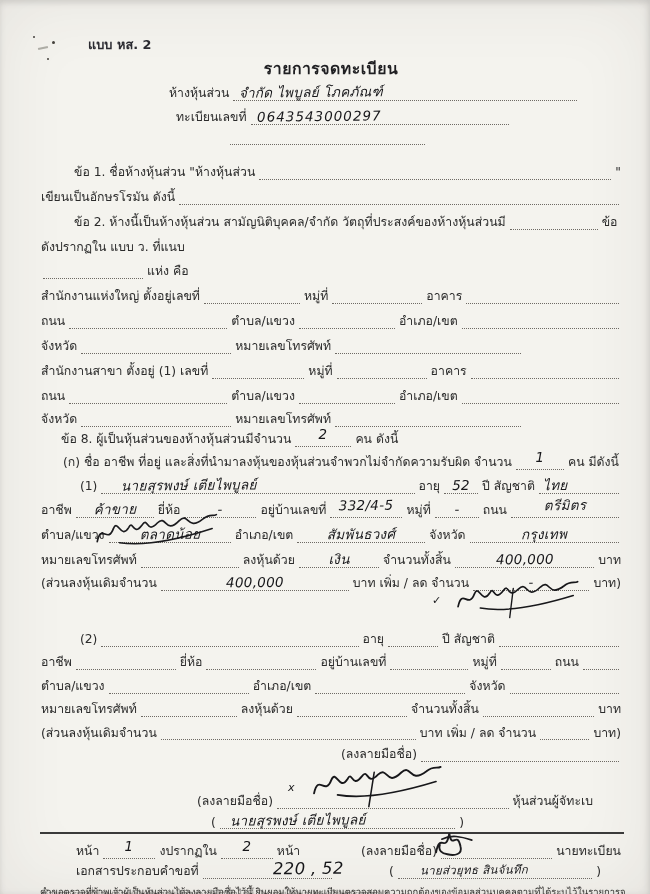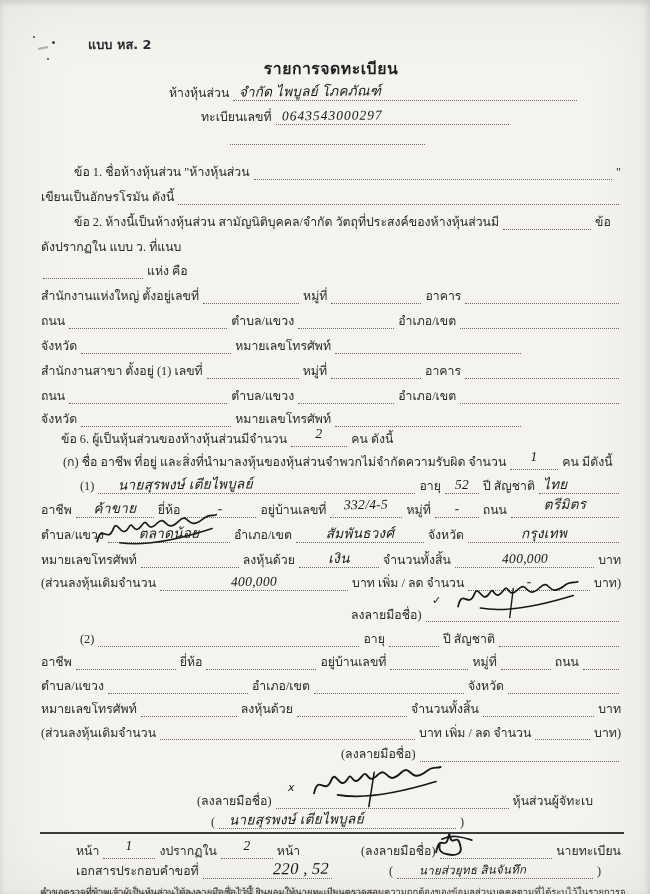--- a/index.html
+++ b/index.html
@@ -3,21 +3,21 @@
 <meta charset="utf-8">
 <style>
   html,body{margin:0;padding:0;background:#d8d6d2;}
   .page{
     position:relative;width:650px;height:894px;margin:0 auto;overflow:hidden;
     background:#f4f3ee;
     box-shadow:inset 0 0 70px rgba(60,55,45,.08), inset 0 3px 6px rgba(0,0,0,.10), inset -4px 0 8px rgba(0,0,0,.05);
     font-family:"DejaVu Sans",sans-serif;color:#2b2b2b;
   }
   .l{position:absolute;left:40px;right:28px;display:flex;align-items:flex-end;
-     font-size:12.3px;line-height:1.2;white-space:nowrap;font-family:Liberation Serif, serif;}
+     font-size:12.3px;line-height:1.2;white-space:nowrap;}
   .d{border-bottom:1.3px dotted #6e6a64;height:13px;position:relative;margin:0 3px;flex:none;}
   .f{flex:1;}
   .sp{flex:1;border:none;}
   .lab{padding:0 1px;}
   .hw{position:absolute;bottom:0px;left:10px;font-style:italic;font-size:13.5px;
       color:#17171a;white-space:nowrap;letter-spacing:.3px;transform:rotate(-.6deg);}
   .hw.c{left:50%;transform:translateX(-50%) rotate(-.6deg);}
   .hw.big{font-size:16.5px;bottom:-1px;}
   .hw.up{bottom:4px;}
   .title{position:absolute;left:40px;right:28px;text-align:center;font-weight:bold;
@@ -48,21 +48,21 @@
   <div class="formcode" style="left:88px;top:34px">แบบ หส. 2</div>
   <div class="title" style="top:56px">รายการจดทะเบียน</div>
 
   <div class="l" style="top:86px;left:168px;right:70px">
     <span class="lab">ห้างหุ้นส่วน</span>
     <span class="d f">
       <i class="hw" style="left:6px">จำกัด ไพบูลย์ โภคภัณฑ์</i>
     </span>
   </div>
 
-  <div class="l" style="top:110px;left:200px;right:138px">
+  <div class="l" style="top:110px;left:175px;right:138px">
     <span class="lab">ทะเบียนเลขที่</span>
     <span class="d f">
       <i class="hw" style="left:6px;letter-spacing:1px">0643543000297</i>
     </span>
   </div>
 
   <div class="divider" style="top:143px"></div>
 
   <div class="l" style="top:165px">
     <span class="lab" style="padding-left:34px">ข้อ 1. ชื่อห้างหุ้นส่วน  "ห้างหุ้นส่วน</span>
@@ -131,21 +131,21 @@
   </div>
   <div class="l" style="top:412px">
     <span class="lab">จังหวัด</span>
     <span class="d" style="width:150px"></span>
     <span class="lab">หมายเลขโทรศัพท์</span>
     <span class="d" style="width:186px"></span>
     <span class="sp"></span>
   </div>
 
   <div class="l" style="top:432px">
-    <span class="lab" style="padding-left:21px">ข้อ 6. ผู้เป็นหุ้นส่วนของห้างหุ้นส่วนมีจำนวน</span>
+    <span class="lab" style="padding-left:21px">ข้อ 8. ผู้เป็นหุ้นส่วนของห้างหุ้นส่วนมีจำนวน</span>
     <span class="d" style="width:56px">
       <i class="hw c up">2</i>
     </span>
     <span class="lab">คน ดังนี้</span>
     <span class="sp"></span>
   </div>
   <div class="l" style="top:455px">
     <span class="lab" style="padding-left:23px">(ก) ชื่อ อาชีพ ที่อยู่ และสิ่งที่นำมาลงหุ้นของหุ้นส่วนจำพวกไม่จำกัดความรับผิด จำนวน</span>
     <span class="d" style="width:48px">
       <i class="hw c up">1</i>
@@ -233,24 +233,20 @@
     <span class="d" style="width:188px">
       <i class="hw c">400,000</i>
     </span>
     <span class="lab">บาท เพิ่ม / ลด จำนวน</span>
     <span class="d f">
       <i class="hw c">-</i>
     </span>
     <span class="lab">บาท)</span>
   </div>
 
-  <div class="l" style="top: 607.7px; left: 350px;">
-    <span class="lab">ลงลายมือชื่อ)</span>
-    <span class="d f"></span>
-  </div>
   <span class="mark" style="left: 432px; top: 594.2px;">✓</span>
   <div class="sig" style="left: 448px; top: 578px; transform: rotate(-3deg);">
     <svg width="140" height="34" viewBox="0 0 150 40">
       <path d="M4 30 C10 8 16 34 24 16 C30 4 32 30 42 16 C48 6 46 28 58 14 C66 4 62 26 76 13 C88 3 84 28 102 12 C114 2 110 26 130 12 C138 6 142 10 146 8" fill="none" stroke="#17171a" stroke-width="2" stroke-linecap="round"></path>
       <path d="M30 33 C60 40 100 34 140 24" fill="none" stroke="#17171a" stroke-width="1.8" stroke-linecap="round"></path>
       <path d="M70 12 L64 46" fill="none" stroke="#17171a" stroke-width="1.6" stroke-linecap="round"></path>
     </svg>
   </div>
 
   <div class="l" style="top: 632px;">

